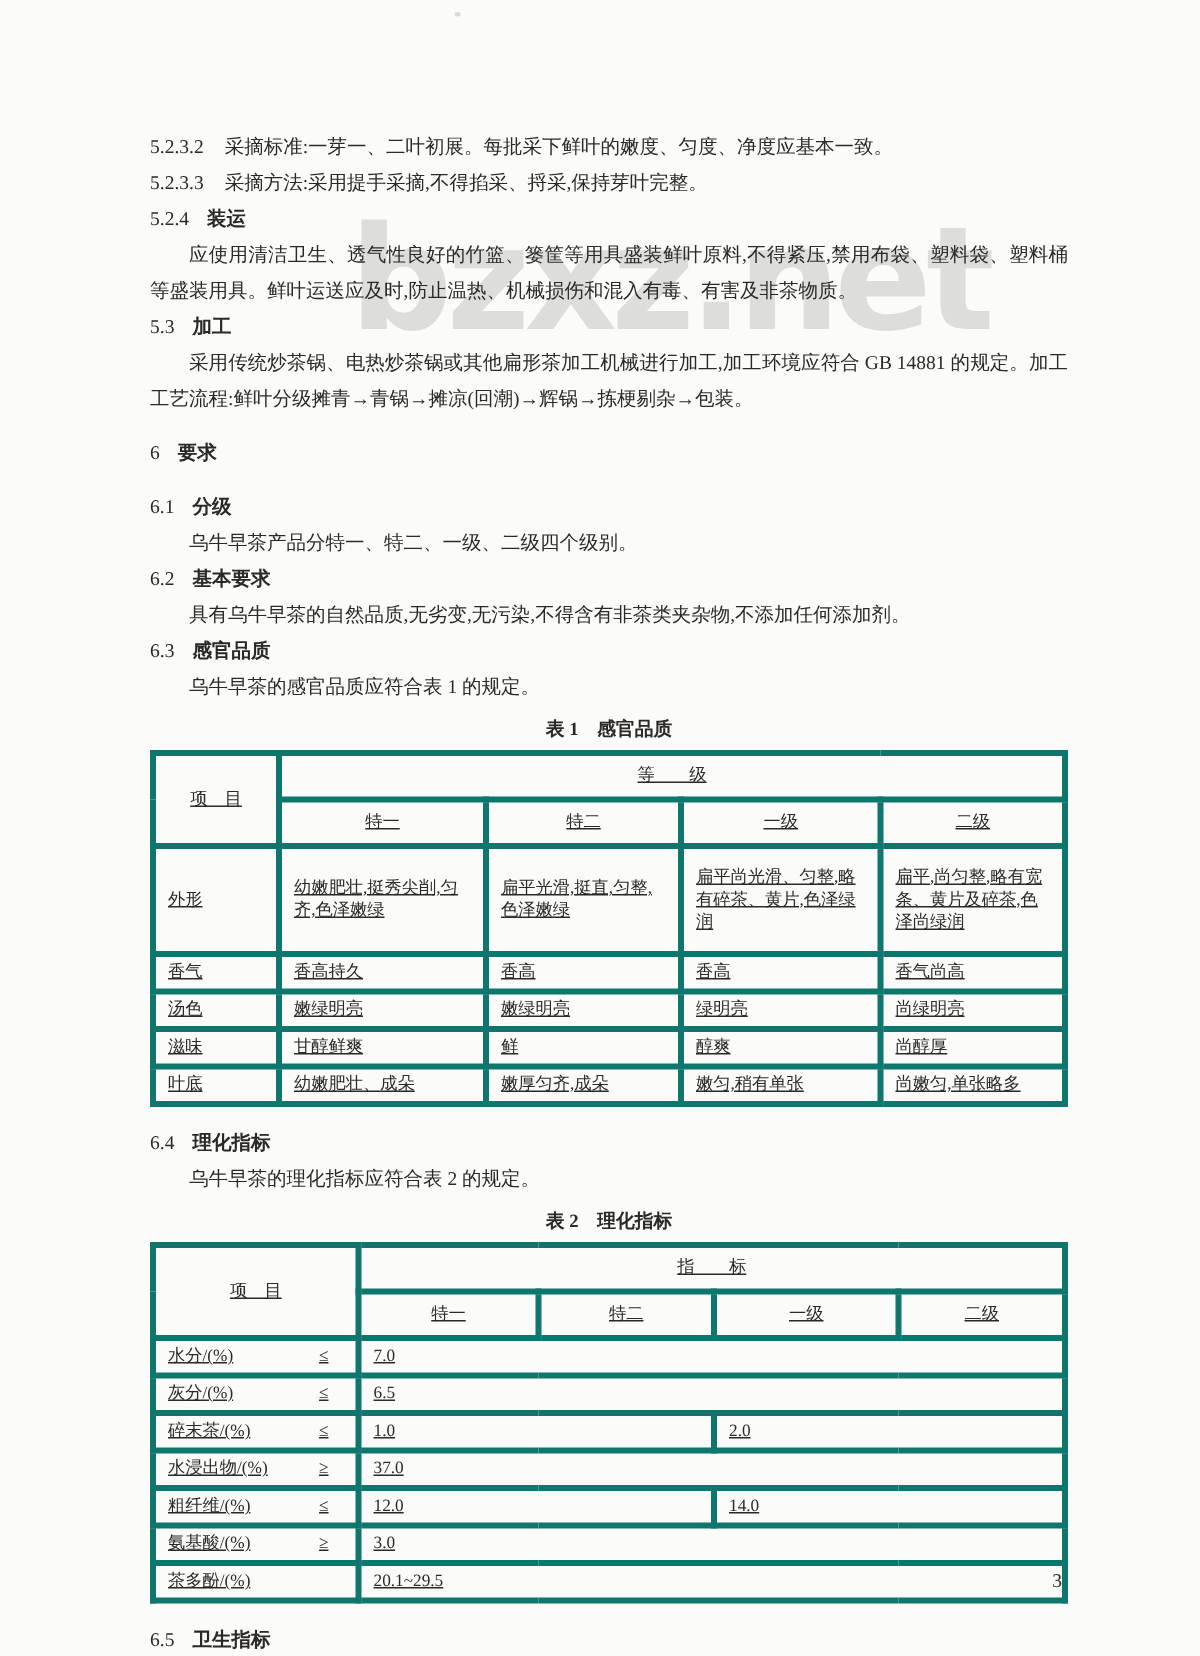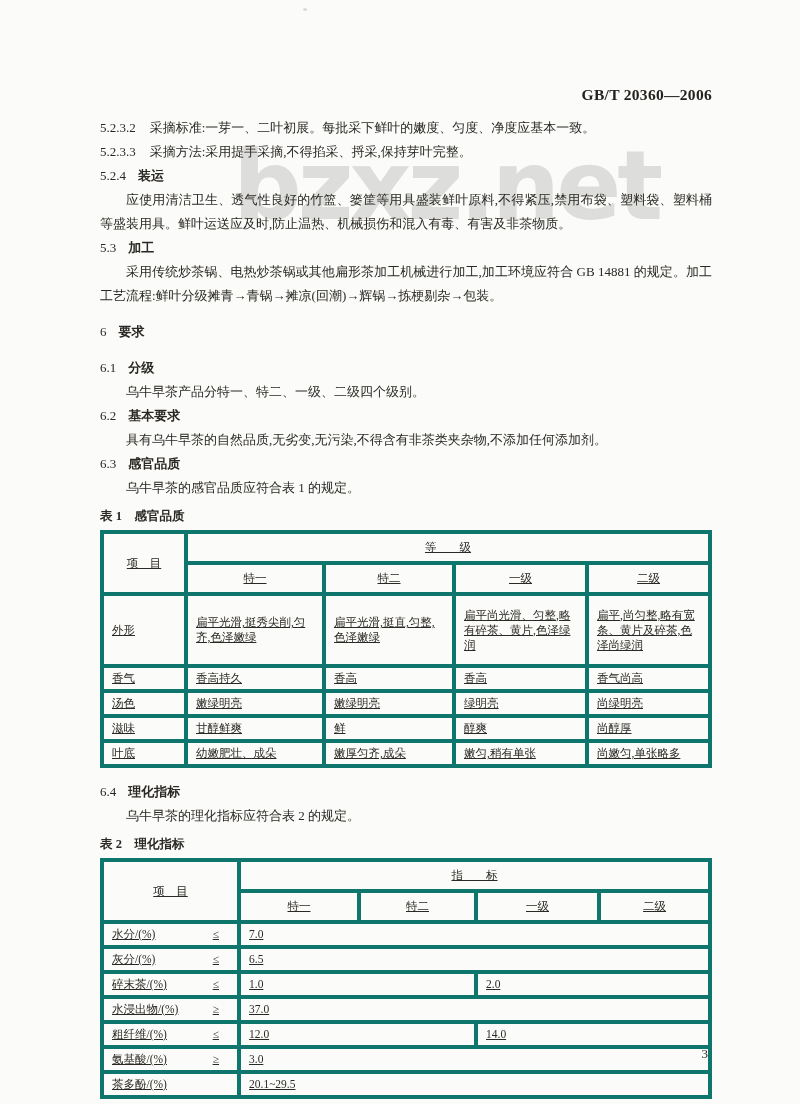--- a/index.html
+++ b/index.html
@@ -23,21 +23,21 @@
   }
   .line, .para { font-size:13px; line-height:24px; }
   .line { white-space:nowrap; }
   .num { margin-right:14px; font-weight:normal; }
   .head { font-weight:bold; }
   .head .num { margin-right:12px; }
   .chapter { font-weight:bold; margin-top:12px; margin-bottom:12px; }
   .chapter .num { margin-right:12px; }
   .para { margin:0; text-indent:2em; text-align:justify; }
   .tbl-caption {
-    font-weight:bold; font-size:12.5px;
+    text-align:center; font-weight:bold; font-size:12.5px;
     margin:6px 0 4px 0; line-height:20px;
   }
   table.tbl {
     width:612px; border-collapse:collapse; table-layout:fixed;
     border:2px solid #3c3a34; margin:0;
   }
   table.tbl td {
     border:4px solid #0f766e; font-size:11.5px; line-height:15px;
     padding:3px 8px; vertical-align:middle; color:#2b2925;text-decoration:underline;
   }
@@ -51,21 +51,20 @@
   .page-number { position:absolute; right:92px; top:1046px; font-size:13px; z-index:1; }
 </style>
 </head>
 <body>
 
 <div class="page">
   <div class="speck"></div>
   <div class="watermark">bzxz.net</div>
 
   <div class="content">
-    <div class="doc-number">GB/T 20360—2006</div>
 
     <div class="line">
       <span class="num">5.2.3.2</span><span>采摘标准:一芽一、二叶初展。每批采下鲜叶的嫩度、匀度、净度应基本一致。</span>
     </div>
     <div class="line">
       <span class="num">5.2.3.3</span><span>采摘方法:采用提手采摘,不得掐采、捋采,保持芽叶完整。</span>
     </div>
     <div class="line head">
       <span class="num">5.2.4</span><span>装运</span>
     </div>
@@ -106,21 +105,21 @@
           <td class="hd" colspan="4">等　　级</td>
         </tr>
         <tr class="short">
           <td class="hd">特一</td>
           <td class="hd">特二</td>
           <td class="hd">一级</td>
           <td class="hd">二级</td>
         </tr>
         <tr class="tall">
           <td class="c">外形</td>
-          <td>扁平光滑,挺秀尖削,匀齐,色泽嫩绿</td>
+          <td>幼嫩肥壮,挺秀尖削,匀齐,色泽嫩绿</td>
           <td>扁平光滑,挺直,匀整,色泽嫩绿</td>
           <td>扁平尚光滑、匀整,略有碎茶、黄片,色泽绿润</td>
           <td>扁平,尚匀整,略有宽条、黄片及碎茶,色泽尚绿润</td>
         </tr>
         <tr class="short">
           <td class="c">香气</td>
           <td>香高持久</td>
           <td>香高</td>
           <td>香高</td>
           <td>香气尚高</td>

